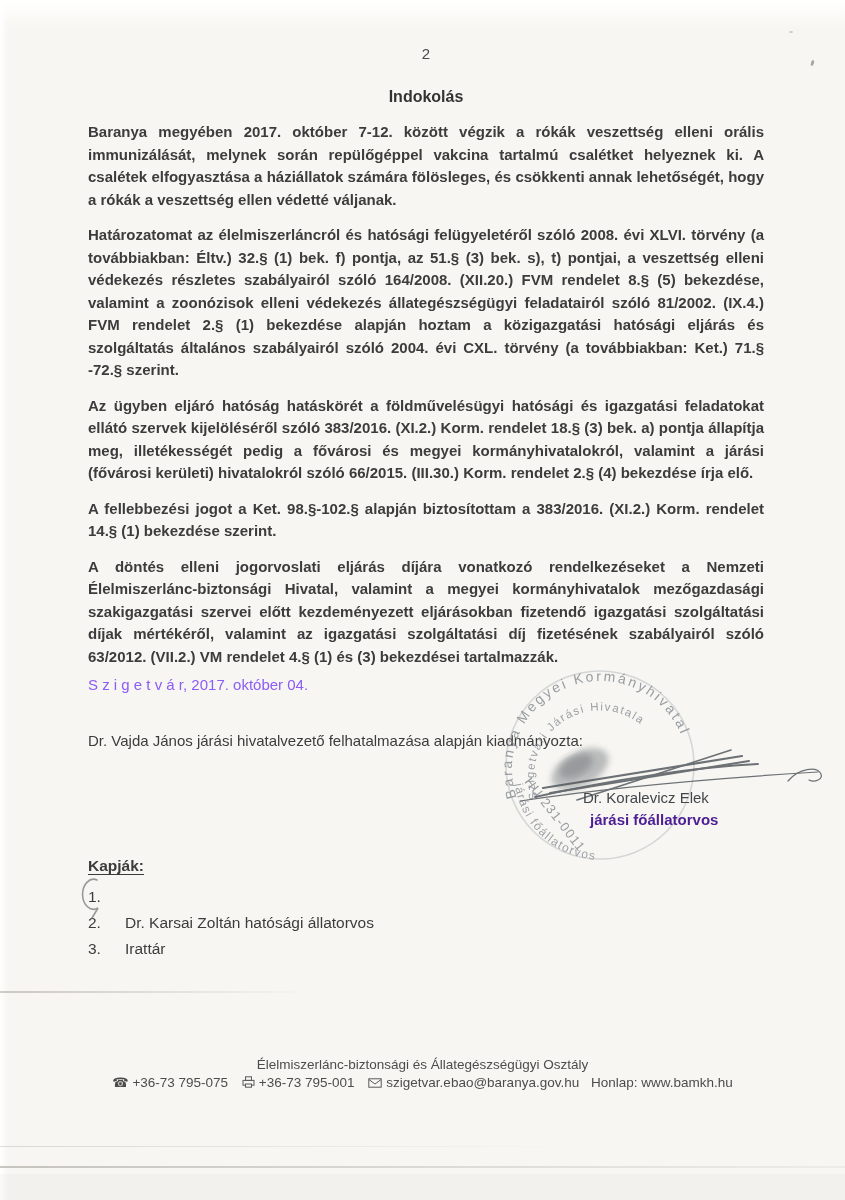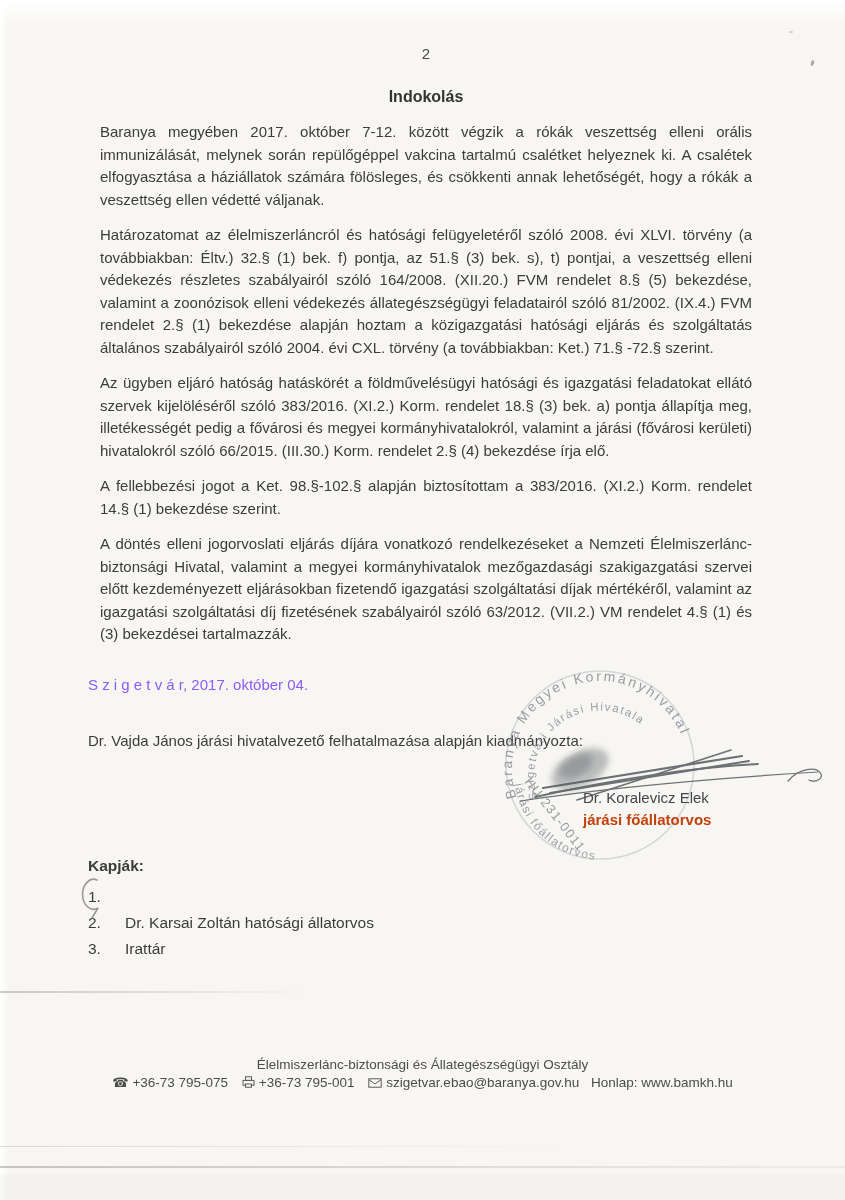--- a/index.html
+++ b/index.html
@@ -13,33 +13,33 @@
   .scan-left{position:absolute;top:0;left:0;bottom:0;width:8px;
     background:linear-gradient(90deg,#ffffff,rgba(255,255,255,0));pointer-events:none;}
   .scan-bottom{position:absolute;left:0;right:0;bottom:0;height:26px;background:rgba(60,55,45,0.025);}
   .speck{position:absolute;background:#8f8c86;border-radius:50%;}
   .speck.s1{left:811px;top:60px;width:3px;height:6px;transform:rotate(18deg);opacity:.75;}
   .speck.s2{left:789px;top:31px;width:4px;height:2px;opacity:.4;}
 
   .content{position:absolute;left:88px;top:46px;width:676px;}
   .page-num{text-align:center;font-size:15px;line-height:16px;color:#4a4a4a;}
   .doc-heading{text-align:center;font-weight:bold;font-size:16px;margin:26px 0 0;color:#333;}
-  p.body-par{margin:13px 12px 0;text-align:justify;font-size:15px;line-height:22.5px;color:#3c3c3c;}
+  p.body-par{margin:13px 0 0;text-align:justify;font-size:15px;line-height:22.5px;color:#3c3c3c;font-weight:bold;}
   p.body-par:first-of-type{margin-top:15px;}
 
   .date-line{position:absolute;left:88px;top:676px;font-size:15px;color:#8b5cf6;}
   .auth-line{position:absolute;left:88px;top:732px;font-size:15px;color:#3c3c3c;}
 
   .stamp-wrap{position:absolute;left:488px;top:666px;width:240px;height:202px;}
   .sig-wrap{position:absolute;left:505px;top:736px;width:332px;height:78px;}
   .signer{position:absolute;left:583px;top:787px;font-size:15px;line-height:22px;color:#42464b;}
-  .signer .title{font-weight:bold;color:#c2410c;}
+  .signer .title{font-weight:bold;margin-left:7px;color:#4c1d95;}
 
   .recipients{position:absolute;left:88px;top:857px;width:500px;font-size:15.5px;}
-  .recipients .rec-heading{font-weight:bold;text-underline-offset:3px;margin-bottom:9px;}
+  .recipients .rec-heading{font-weight:bold;text-decoration:underline;text-underline-offset:3px;margin-bottom:9px;}
   .rec-row{display:flex;line-height:26px;}
   .rec-num{width:37px;flex:0 0 37px;}
   .hand-circle{position:absolute;left:79px;top:877px;}
 
   .scan-line{position:absolute;pointer-events:none;}
   .scan-line.a{left:0;top:991px;width:310px;height:2px;
     background:linear-gradient(90deg,rgba(160,154,146,.5),rgba(160,154,146,0));}
   .scan-line.b{left:0;top:1146px;width:580px;height:1px;
     background:linear-gradient(90deg,rgba(175,170,162,.4),rgba(175,170,162,0));}
   .scan-line.c{left:0;top:1166px;width:100%;height:2px;

